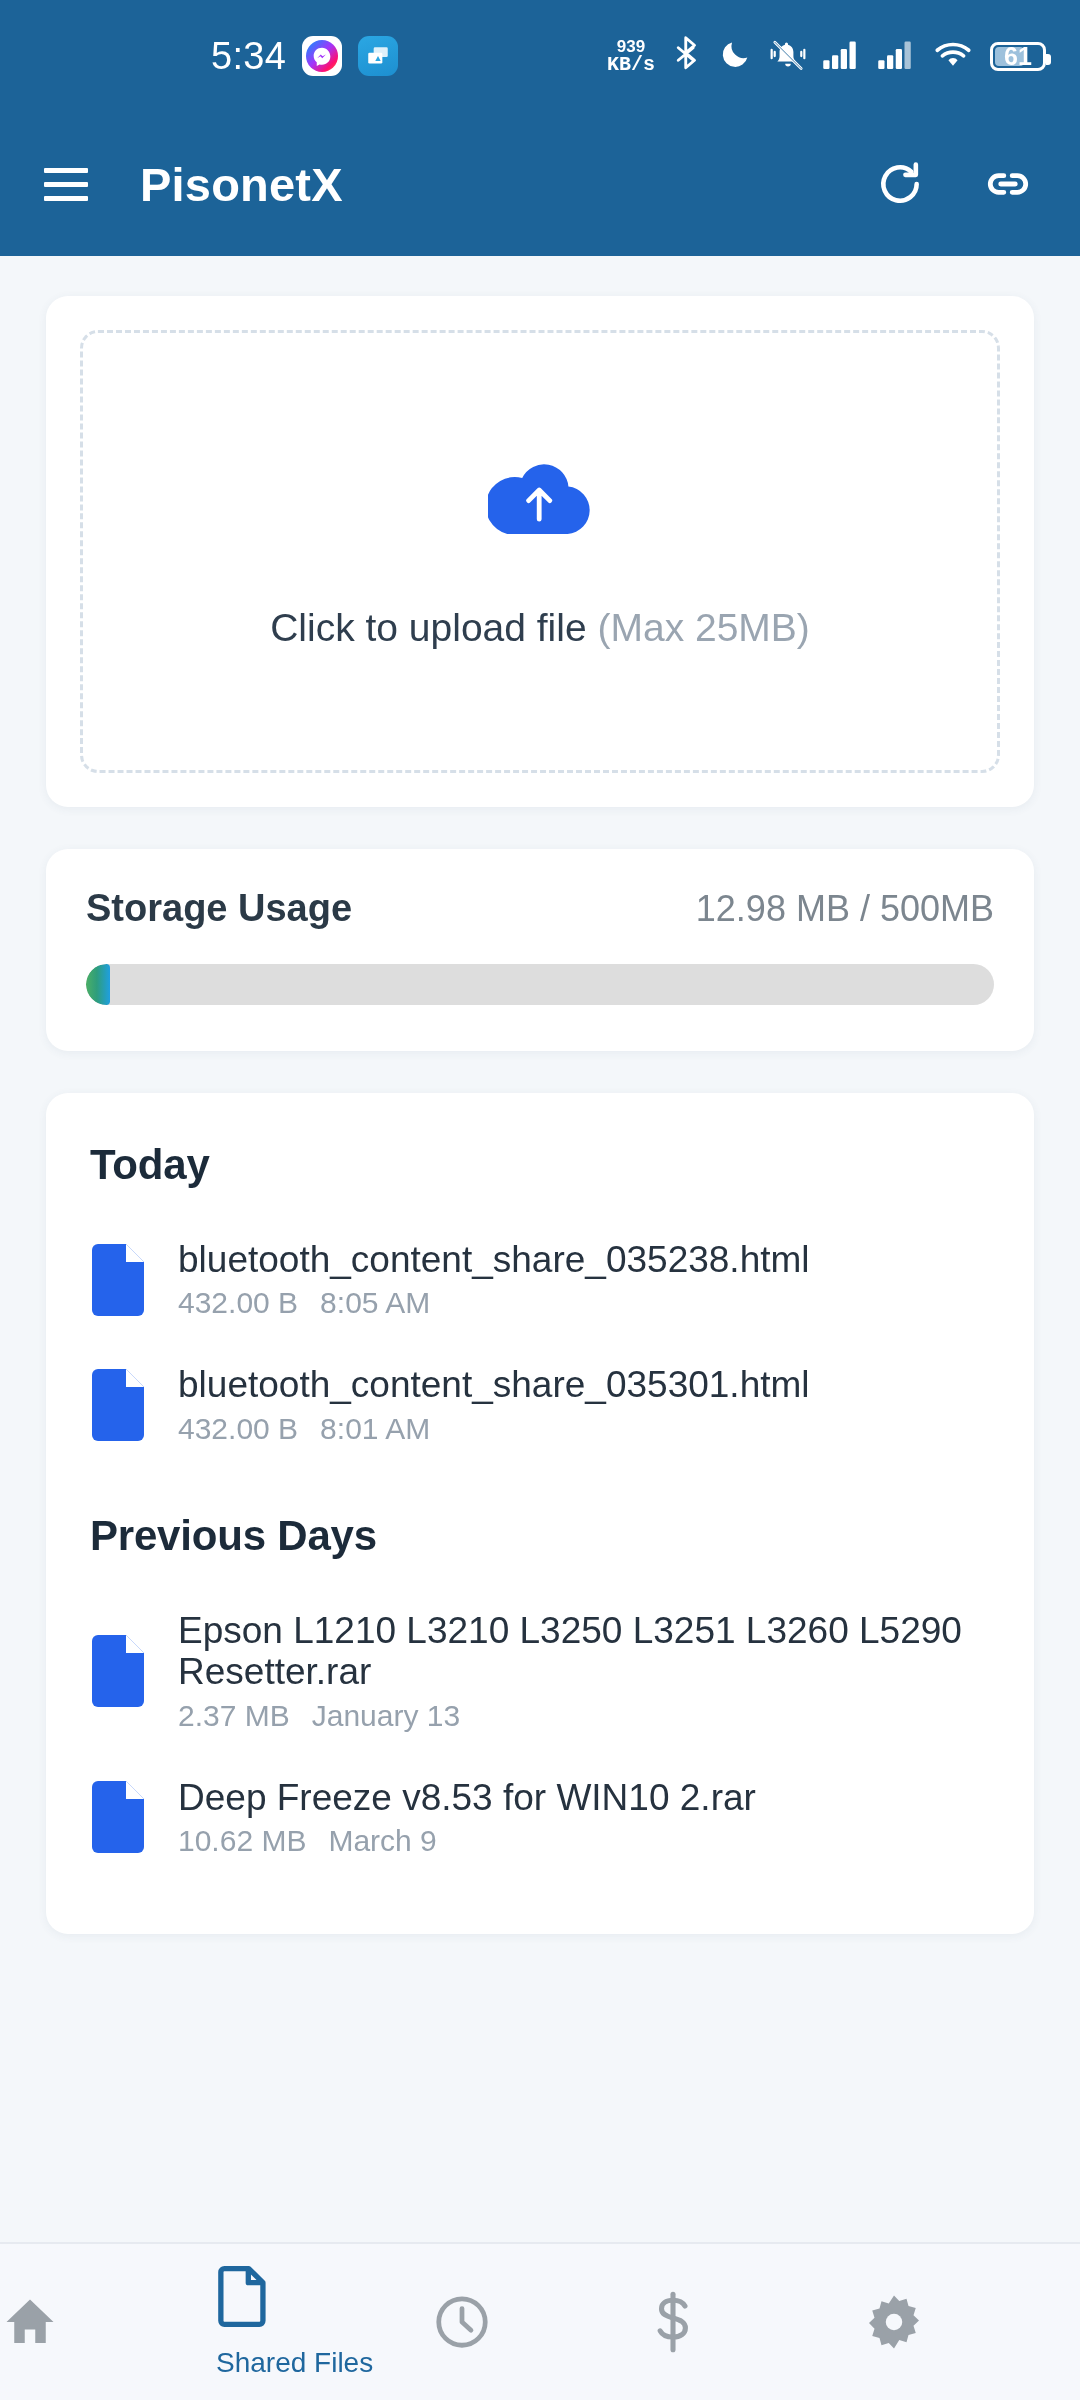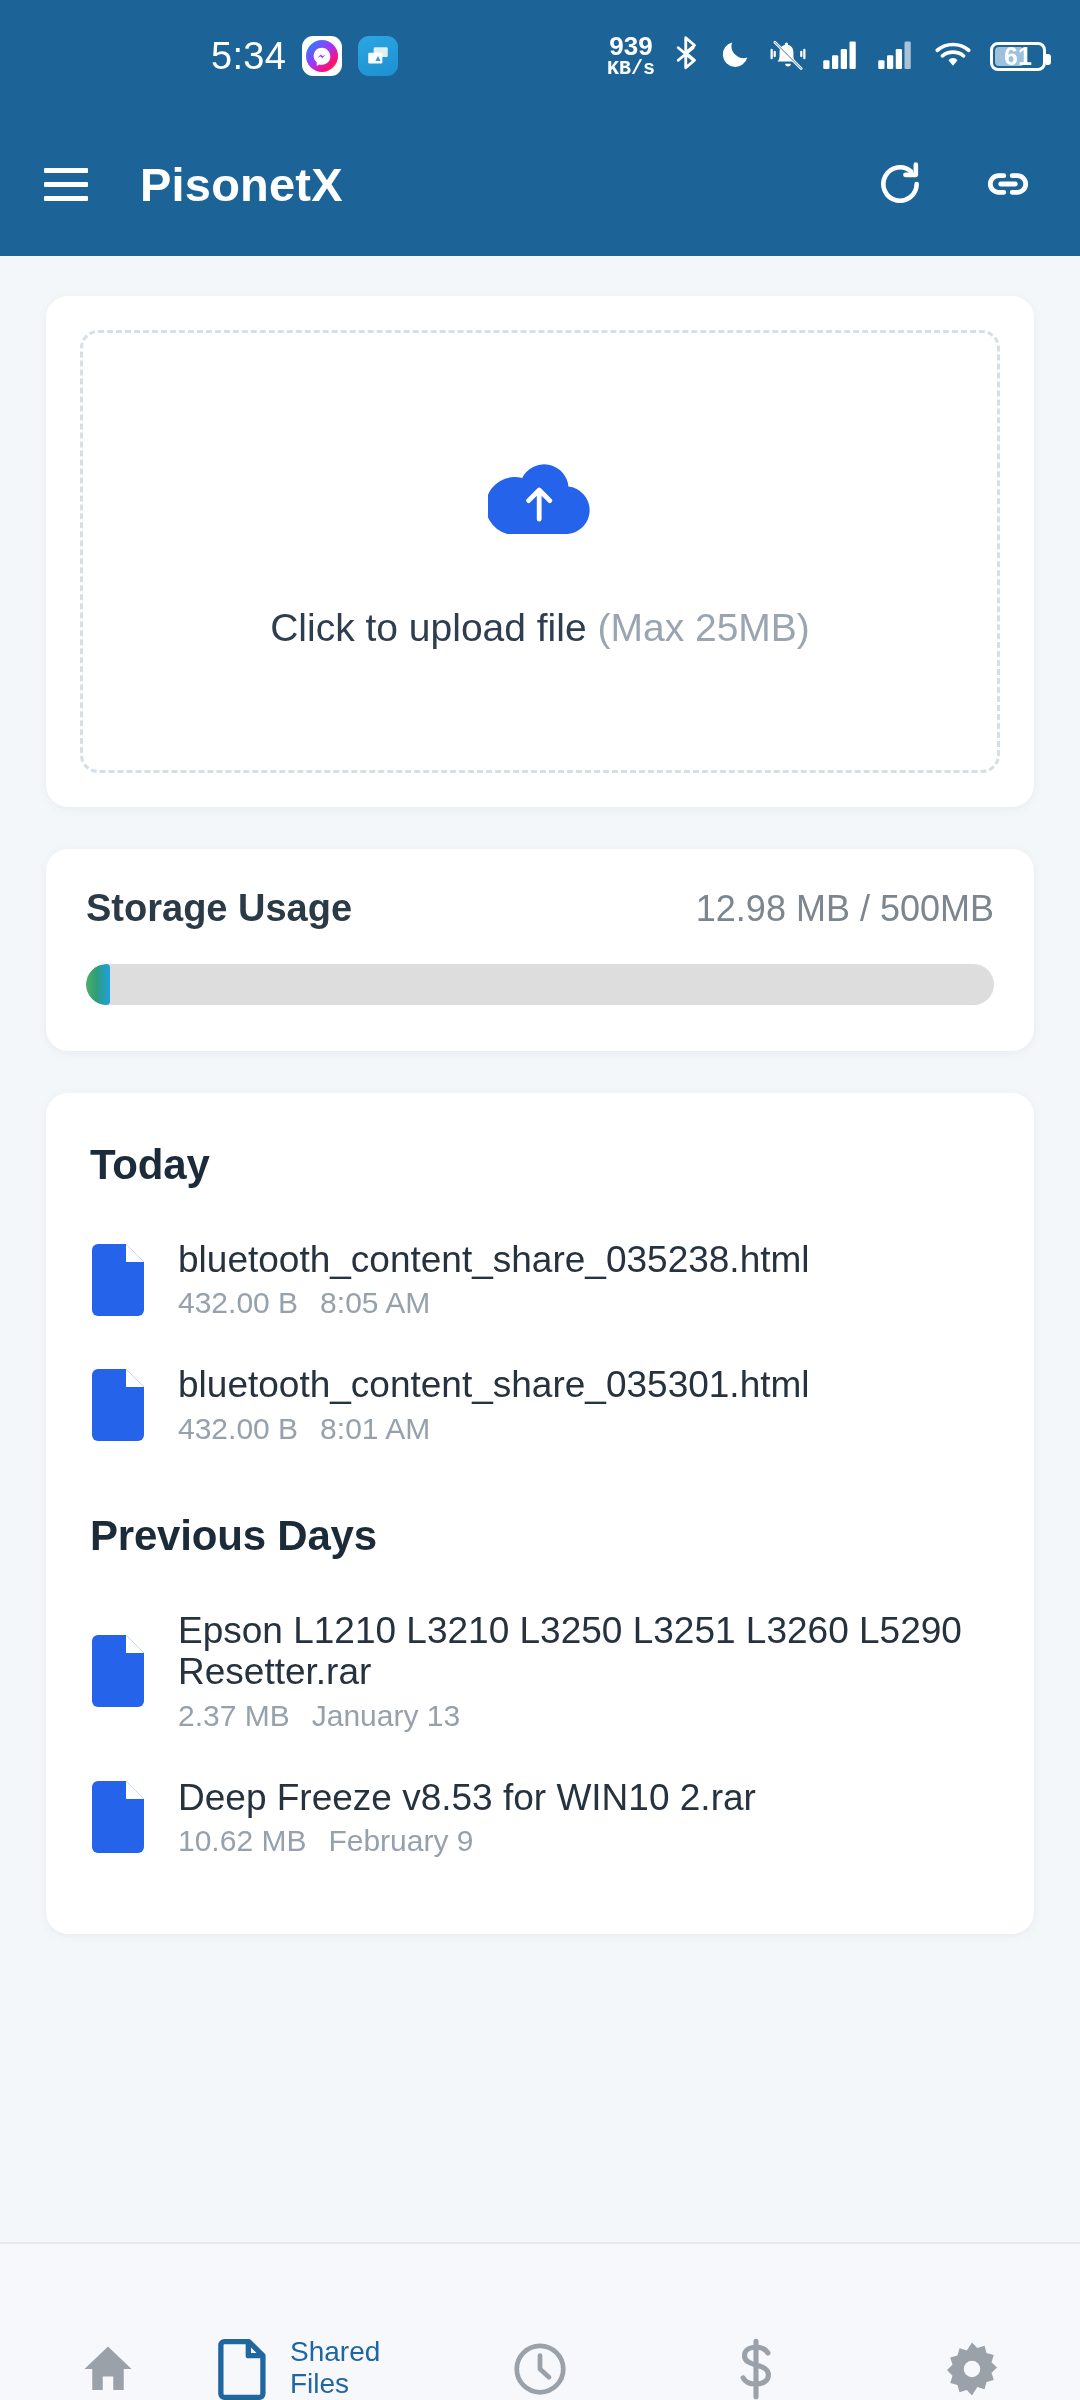--- a/index.html
+++ b/index.html
@@ -55,21 +55,21 @@
     display: flex;
     align-items: center;
     gap: 17px;
   }
   .sb-netspeed {
     color: #ffffff;
     line-height: 1.0;
     text-align: center;
     font-weight: bold;
   }
-  .sb-netspeed .v { font-size: 26px; display: block; }
+  .sb-netspeed .v { font-size: 17px; display: block; }
   .sb-netspeed .u { font-size: 20px; display: block; font-family: Liberation Mono, monospace; }
   .sb-batt {
     width: 56px; height: 29px;
     border: 3px solid #ffffff;
     border-radius: 8px;
     position: relative;
     display: flex; align-items: center; justify-content: center;
   }
   .sb-batt::after {
     content: "";
@@ -207,22 +207,22 @@
     height: 158px;
     background: #f6f8fc;
     border-top: 2px solid #e6eaf0;
     display: flex;
     align-items: center;
   }
   .nav-item {
     flex: 1 1 0;
     height: 100%;
     display: flex;
-    flex-direction: row;
-    align-items: flex-end;
+    flex-direction: column;
+    align-items: flex-start;
     justify-content: center;
     gap: 20px;
     cursor: pointer;
   }
   .nav-label {
     font-size: 28px;
     color: #1f679e;
   }
   .nav-item .ico { display: flex; align-items: center; justify-content: center; height: 62px; }
 </style>
@@ -401,21 +401,21 @@
             </div>
             <div class="file-row">
               <div class="file-icon-wrap">
                 <svg width="58" height="72" viewBox="0 0 29 36">
                   <path d="M3 0h14l9 9v24a3 3 0 0 1-3 3H3a3 3 0 0 1-3-3V3a3 3 0 0 1 3-3z" fill="#2563eb"></path>
                   <path d="M17 0l9 9h-9z" fill="#ffffff"></path>
                 </svg>
               </div>
               <div class="file-info">
                 <div class="file-name">Deep Freeze v8.53 for WIN10 2.rar</div>
-                <div class="file-meta"><span>10.62 MB</span><span class="sep"></span><span>February 9</span></div>
+                <div class="file-meta"><span>10.62 MB</span><span class="sep"></span><span>March 9</span></div>
               </div>
             </div>
           </div>
         </div>
     </div>
 
   </div>
 
   <div class="bottom-nav" id="bottom-nav">
       <div class="nav-item">

